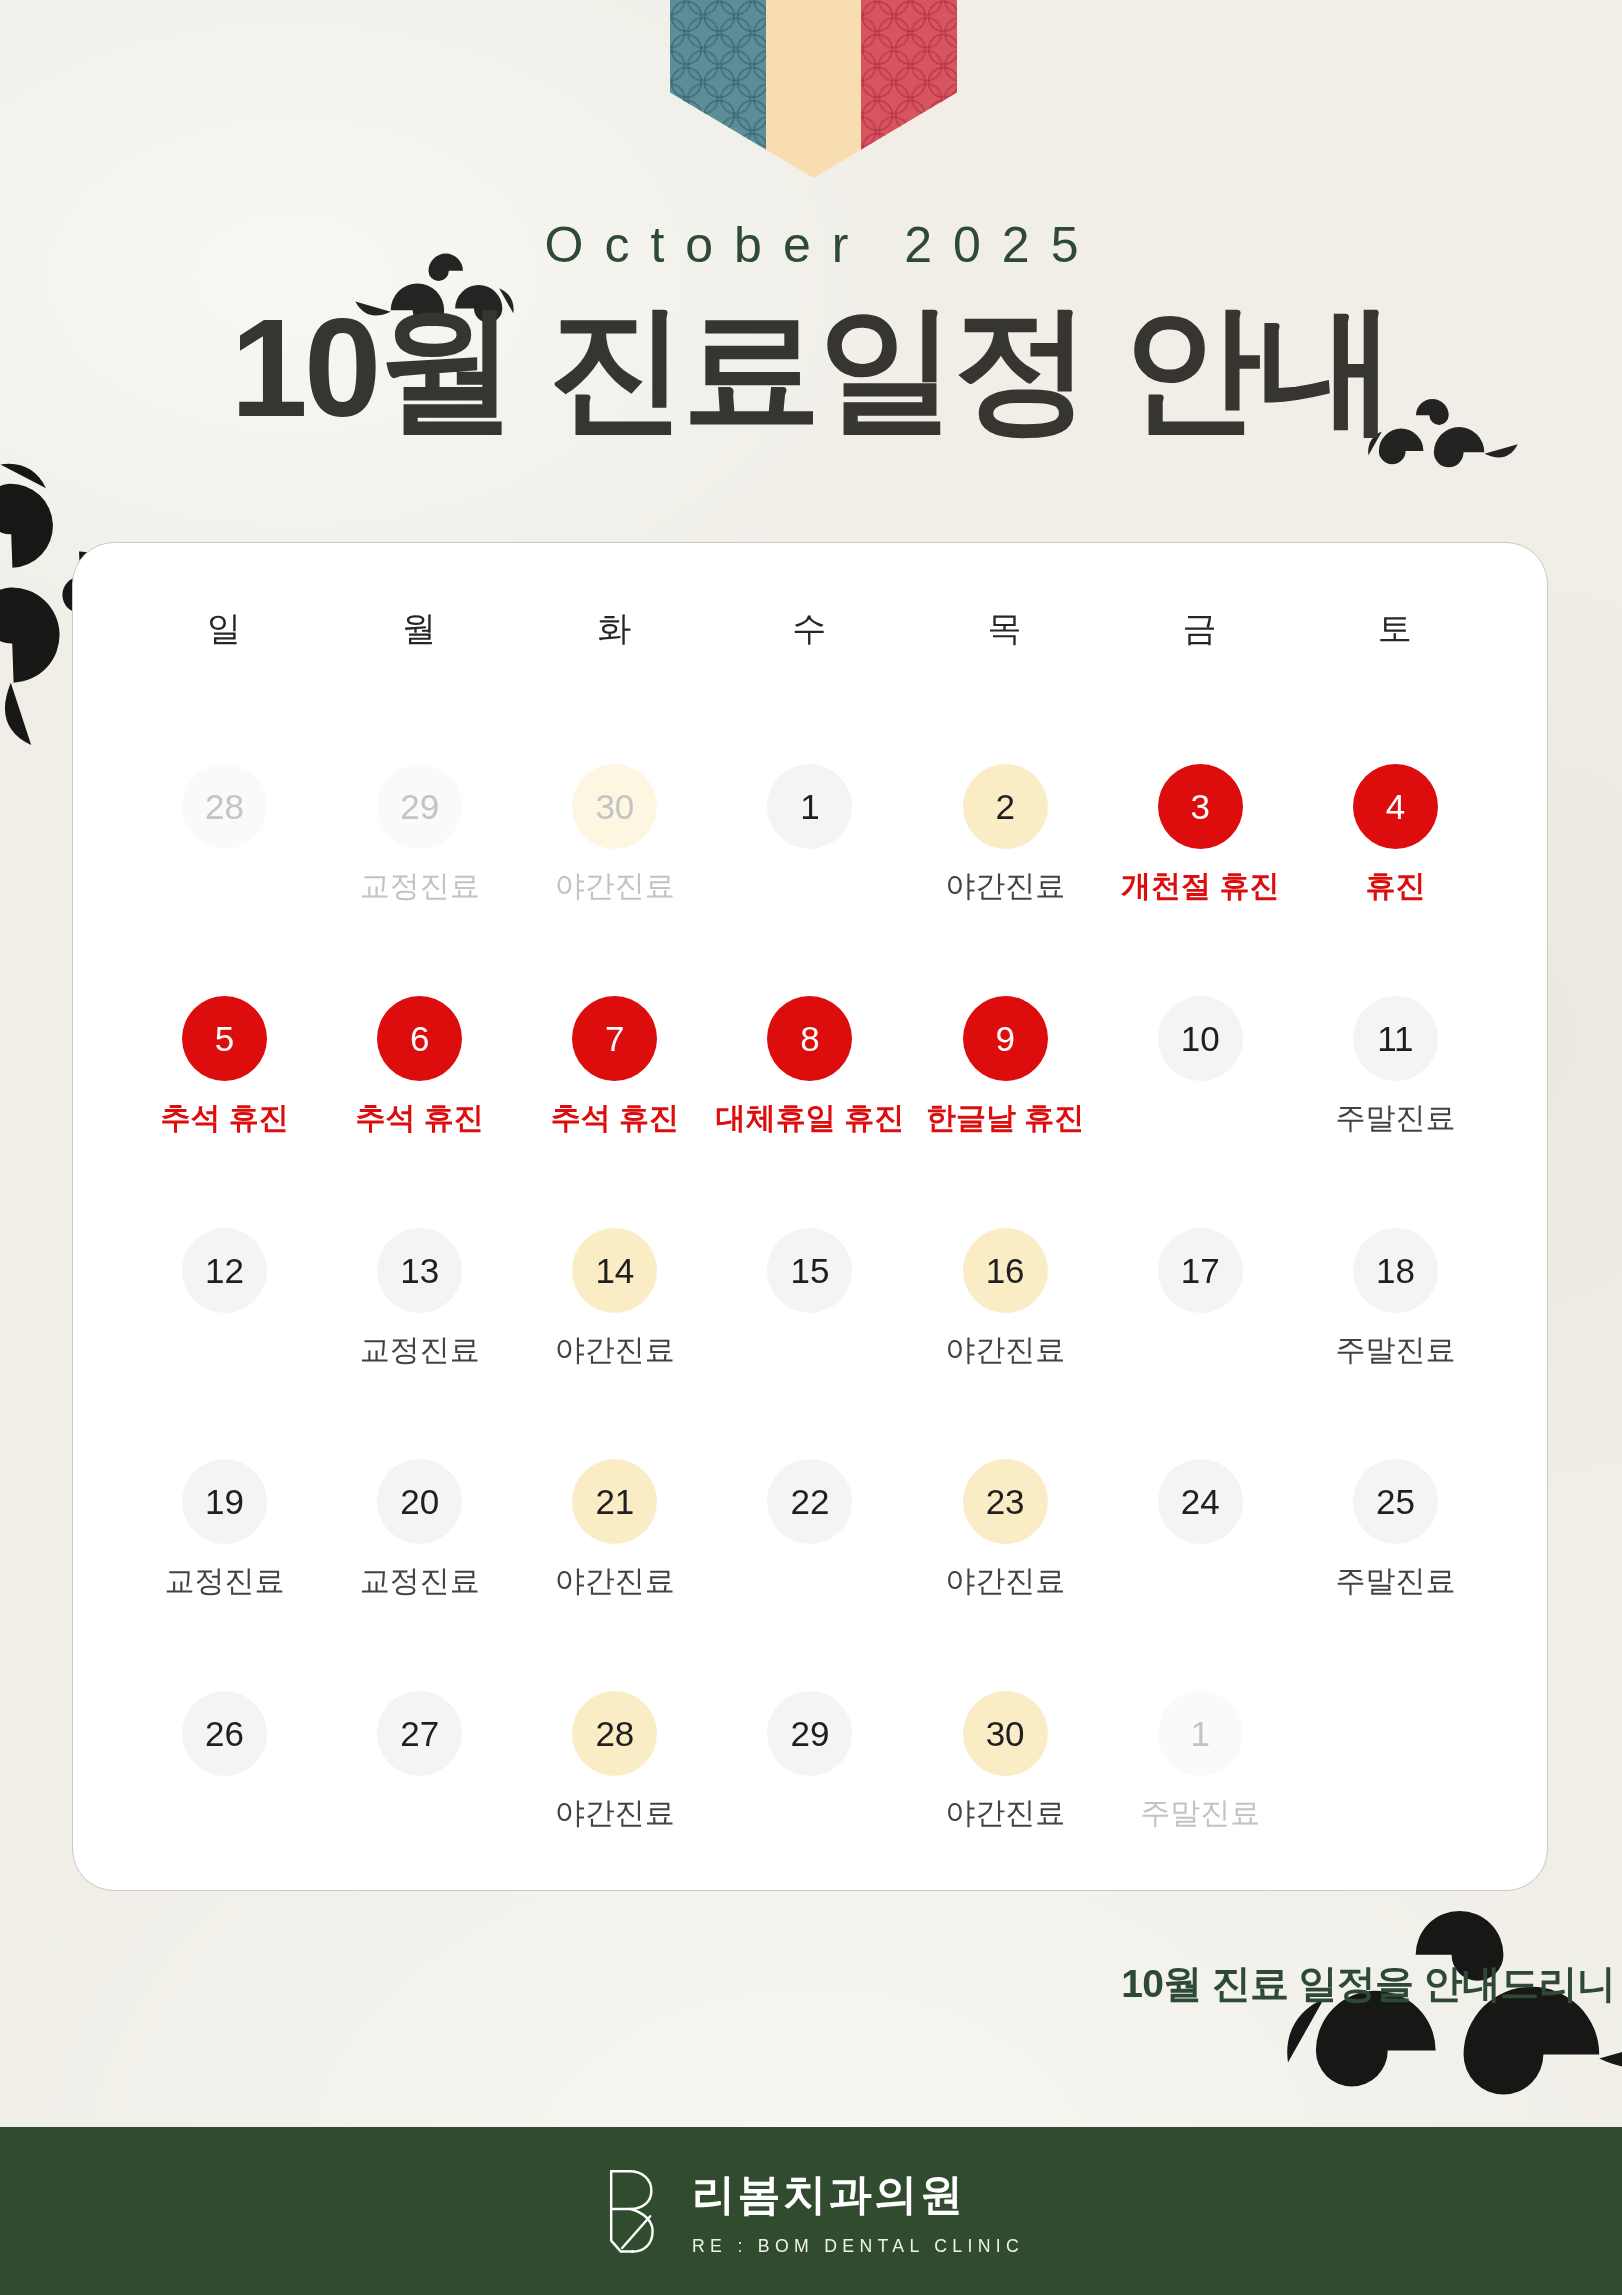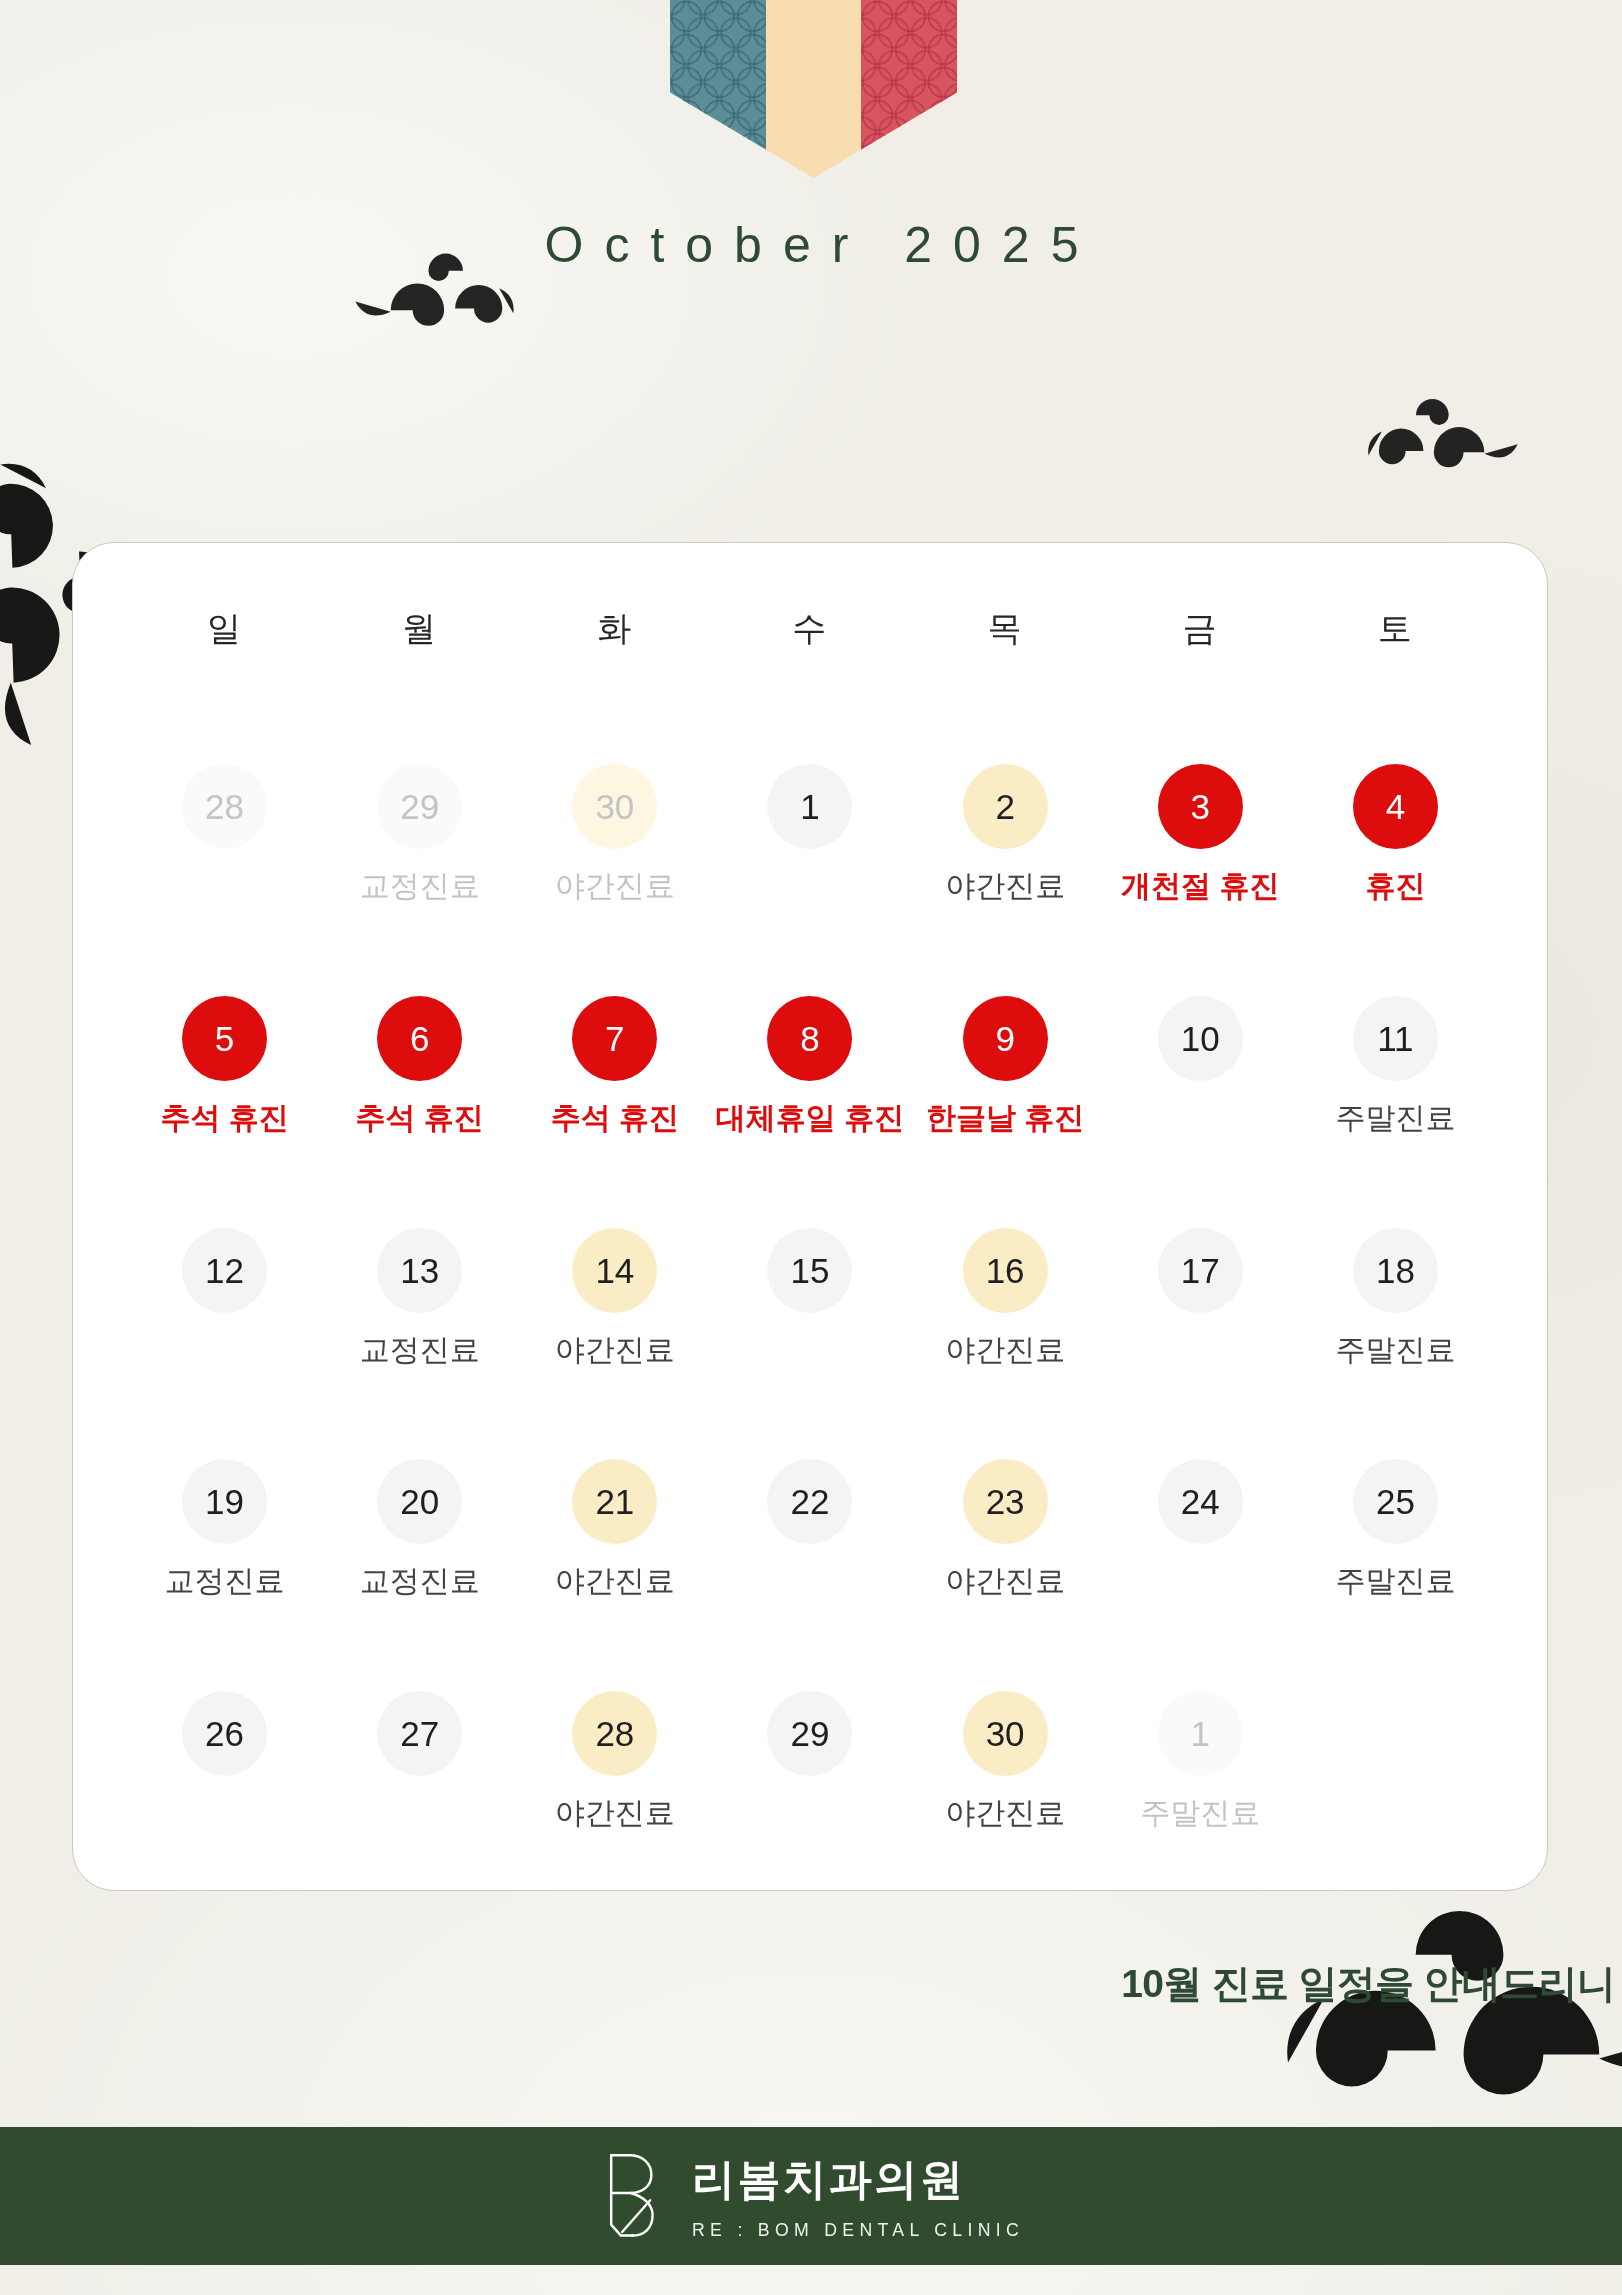--- a/index.html
+++ b/index.html
@@ -77,21 +77,21 @@
   .day-label{margin-top:17px;height:33px;font-size:30px;font-weight:500;color:var(--label-dark);white-space:nowrap;}
   .day-label.red{color:var(--red);font-weight:700;}
   .day-cell.muted .day-label{color:var(--label-muted);}
 
   
   .notice{position:absolute;left:0;right:8px;top:1957px;text-align:right;color:var(--text-green);margin-left:26px;}
   .notice .l1{font-size:39px;font-weight:800;letter-spacing:-0.7px;}
   .notice .l2{margin-top:18.3px;font-size:43px;font-weight:400;letter-spacing:-0.7px;}
 
   
-  .brand-bar{position:absolute;left:0;right:0;top:2127px;height:138px;background:var(--brand-green);
+  .brand-bar{position:absolute;left:0;right:0;top:2127px;height:169px;background:var(--brand-green);
     display:flex;align-items:center;justify-content:center;gap:26px;z-index:5;}
   .logo-mark{width:67px;height:92px;}
   .logo-mark path{fill:none;stroke:#ffffff;stroke-width:4px;stroke-linejoin:round;stroke-linecap:round;}
   .brand-names{display:flex;flex-direction:column;align-items:flex-start;}
   .brand-ko{color:#ffffff;font-size:43px;font-weight:600;letter-spacing:2.6px;}
   .brand-en{margin-top:11.8px;color:rgba(255,255,255,.93);font-size:17.7px;font-weight:400;letter-spacing:.3em;}
 </style>
 </head>
 <body>
 
@@ -122,20 +122,21 @@
       <use href="#cloud"></use>
     </svg>
   <svg class="swirl thick s3" viewBox="0 0 210 140">
       <use href="#cloud"></use>
     </svg>
   <svg class="swirl thick s4" viewBox="0 0 210 140">
       <use href="#cloud"></use>
     </svg>
 
   <div class="eyebrow">October 2025</div>
+  <h1 class="title">10월 진료일정 안내</h1>
 
   <div class="card">
     <div class="weekday-row grid7" id="weekday-row">
         <div class="weekday">일</div>
         <div class="weekday">월</div>
         <div class="weekday">화</div>
         <div class="weekday">수</div>
         <div class="weekday">목</div>
         <div class="weekday">금</div>
         <div class="weekday">토</div>

